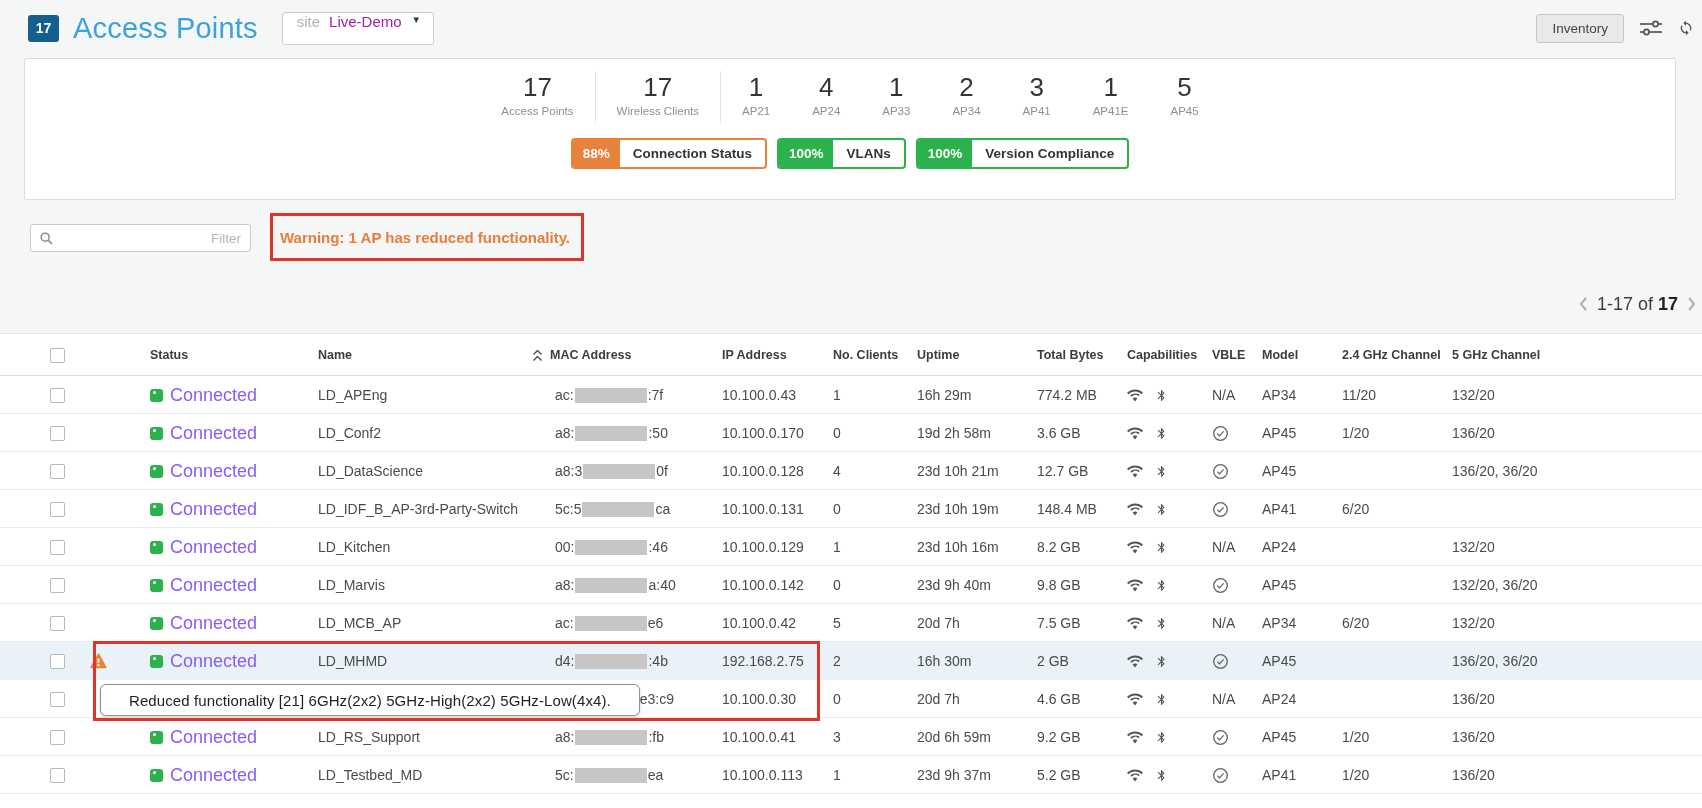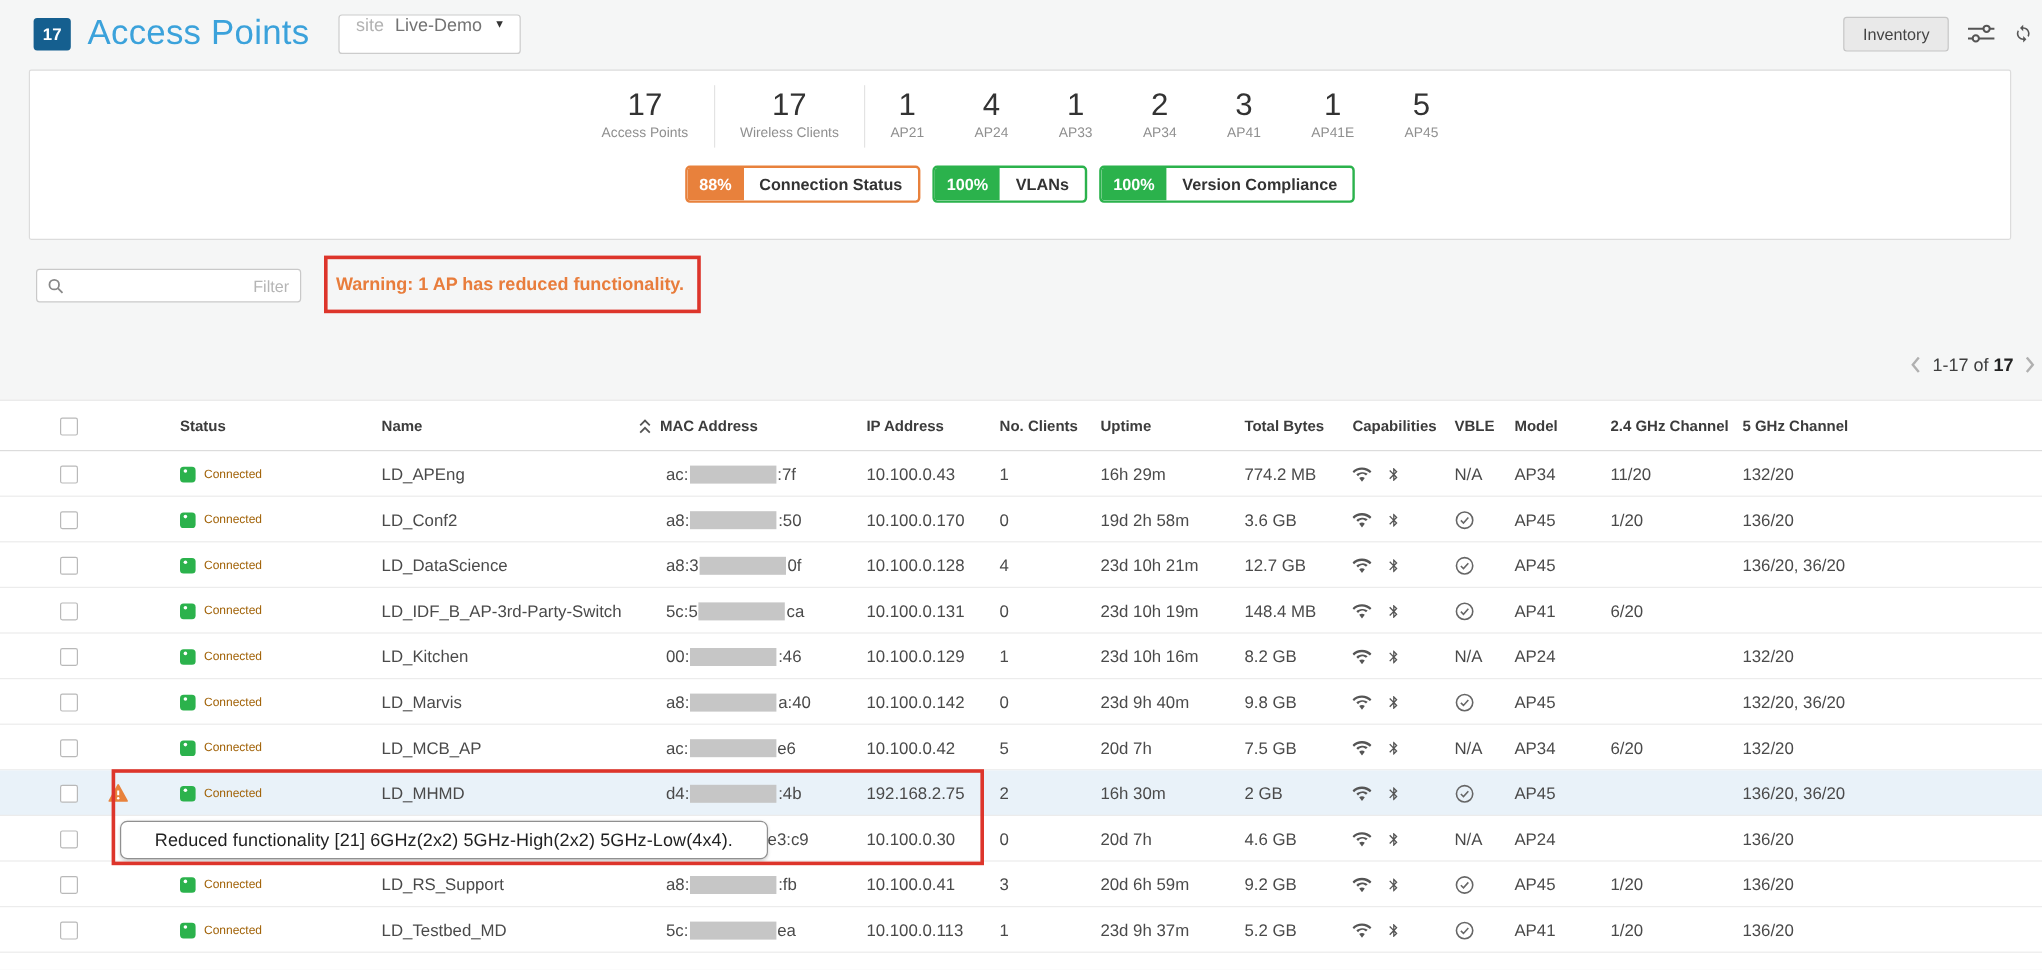--- a/index.html
+++ b/index.html
@@ -13,21 +13,21 @@
   
   .topbar { position: absolute; left: 0; top: 0; width: 1702px; height: 56px;
             display: flex; align-items: center; padding: 0 8px 0 28px; }
   .count-badge { width: 31px; height: 27px; background: #155f8f; color: #fff;
             border-radius: 3px; font-size: 14px; font-weight: bold;
             display: flex; align-items: center; justify-content: center; margin-right: 14px; }
   .page-title { font-size: 29px; font-weight: 400; color: #3ba2db; margin-right: 24px; letter-spacing: .2px; }
   .site-select { height: 33px; background: #fff; border: 1px solid #ccc; border-radius: 3px;
             display: flex; align-items: flex-start; gap: 9px; padding: 0 14px; cursor: pointer; }
   .site-select .pre { color: #b3b3b3; font-size: 15px; }
-  .site-select .val { color: #737373; font-size: 15px; }
+  .site-select .val { color: #a21caf; font-size: 15px; }
   .site-select .caret { color: #333; font-size: 11px; margin-left: 3px; }
   .topbar-right { margin-left: auto; display: flex; align-items: center; gap: 15px; }
   .btn-inventory { background: #e9e9e9; border: 1px solid #c6c6c6; border-radius: 3px;
             color: #444; font-size: 13.5px; padding: 6px 15px; cursor: pointer;
             font-family: inherit; }
   .icon-btn { display: inline-flex; align-items: center; cursor: pointer; }
   
   .stats-card { position: absolute; left: 24px; top: 58px; width: 1652px; height: 142px;
             background: #fff; border: 1px solid #dcdcdc; border-radius: 2px; }
   .stats-row { display: flex; justify-content: center; margin-top: 12px; }
@@ -47,21 +47,21 @@
            background: #fff; border: 1px solid #c9c9c9; border-radius: 3px;
            display: flex; align-items: center; gap: 7px; padding: 0 9px; }
   .filter-box input { border: none; outline: none; flex: 1; font-size: 13.5px; color: #444;
            font-family: inherit; background: transparent; text-align: right; }
   .filter-box input::placeholder { color: #b5b5b5; }
   .annot-warning { position: absolute; left: 270px; top: 213px; width: 314px; height: 48px;
            border: 3px solid #dd352b; display: flex; align-items: center; padding-left: 7px; }
   .annot-warning .txt { color: #e87d3c; font-size: 15px; font-weight: 600; white-space: nowrap; }
   
   .pagination { position: absolute; right: 6px; top: 292px; height: 24px;
-           display: flex; align-items: center; gap: 9px; font-size: 15px; color: #3f3f3f; }
+           display: flex; align-items: center; gap: 9px; font-size: 18px; color: #3f3f3f; }
   .pagination .total { font-weight: bold; color: #222; }
   .pg-chev { display: inline-flex; cursor: pointer; }
   
   .table { position: absolute; left: 0; top: 333px; width: 1702px; height: 475px;
            background: #fff; border-top: 1px solid #e7e7e7; }
   .thead { position: relative; height: 42px; border-bottom: 1px solid #dcdcdc; }
   .thead .hcell { position: absolute; top: 0; height: 42px; display: flex; align-items: center;
            font-size: 12.5px; font-weight: bold; color: #3c3c3c; cursor: pointer; white-space: nowrap; }
   .row { position: relative; height: 38px; border-bottom: 1px solid #ececec; }
   .row.hl { background: #e9f2f9; }
@@ -83,21 +83,21 @@
   .col-bytes  { left: 1037px; width: 82px; }
   .col-caps   { left: 1127px; width: 72px; gap: 12px; }
   .col-vble   { left: 1212px; width: 44px; }
   .col-model  { left: 1262px; width: 62px; }
   .col-ch24   { left: 1331px; width: 108px; margin-left: 11px; }
   .col-ch5    { left: 1452px; width: 160px; }
   .status-cell { gap: 7px; }
   .apic { width: 13px; height: 13px; background: #2bb24c; border-radius: 3px; position: relative; flex: 0 0 auto; }
   .apic::after { content:""; position: absolute; left: 2.5px; top: 2.5px; width: 3px; height: 3px;
            background: #fff; border-radius: 50%; }
-  .st-label { color: #a16207; font-size: 10px; }
+  .st-label { color: #8b5cf6; font-size: 18px; }
   .redact { display: inline-block; width: 72px; height: 15px; background: #c6c6c6; margin: 0 1px; vertical-align: -3px; }
   .row.covered .col-mac { left: 628px; }
   .icon { display: inline-flex; align-items: center; }
   
   .annot-row { position: absolute; left: 93px; top: 641px; width: 727px; height: 80px;
            border: 3px solid #dd352b; z-index: 20; pointer-events: none; }
   .tooltip { position: absolute; left: 100px; top: 684px; height: 32px; z-index: 15;
            background: #fff; border: 1px solid #909090; border-radius: 6px;
            box-shadow: 0 1px 3px rgba(0,0,0,.18);
            display: flex; align-items: center; padding: 0 28px;

